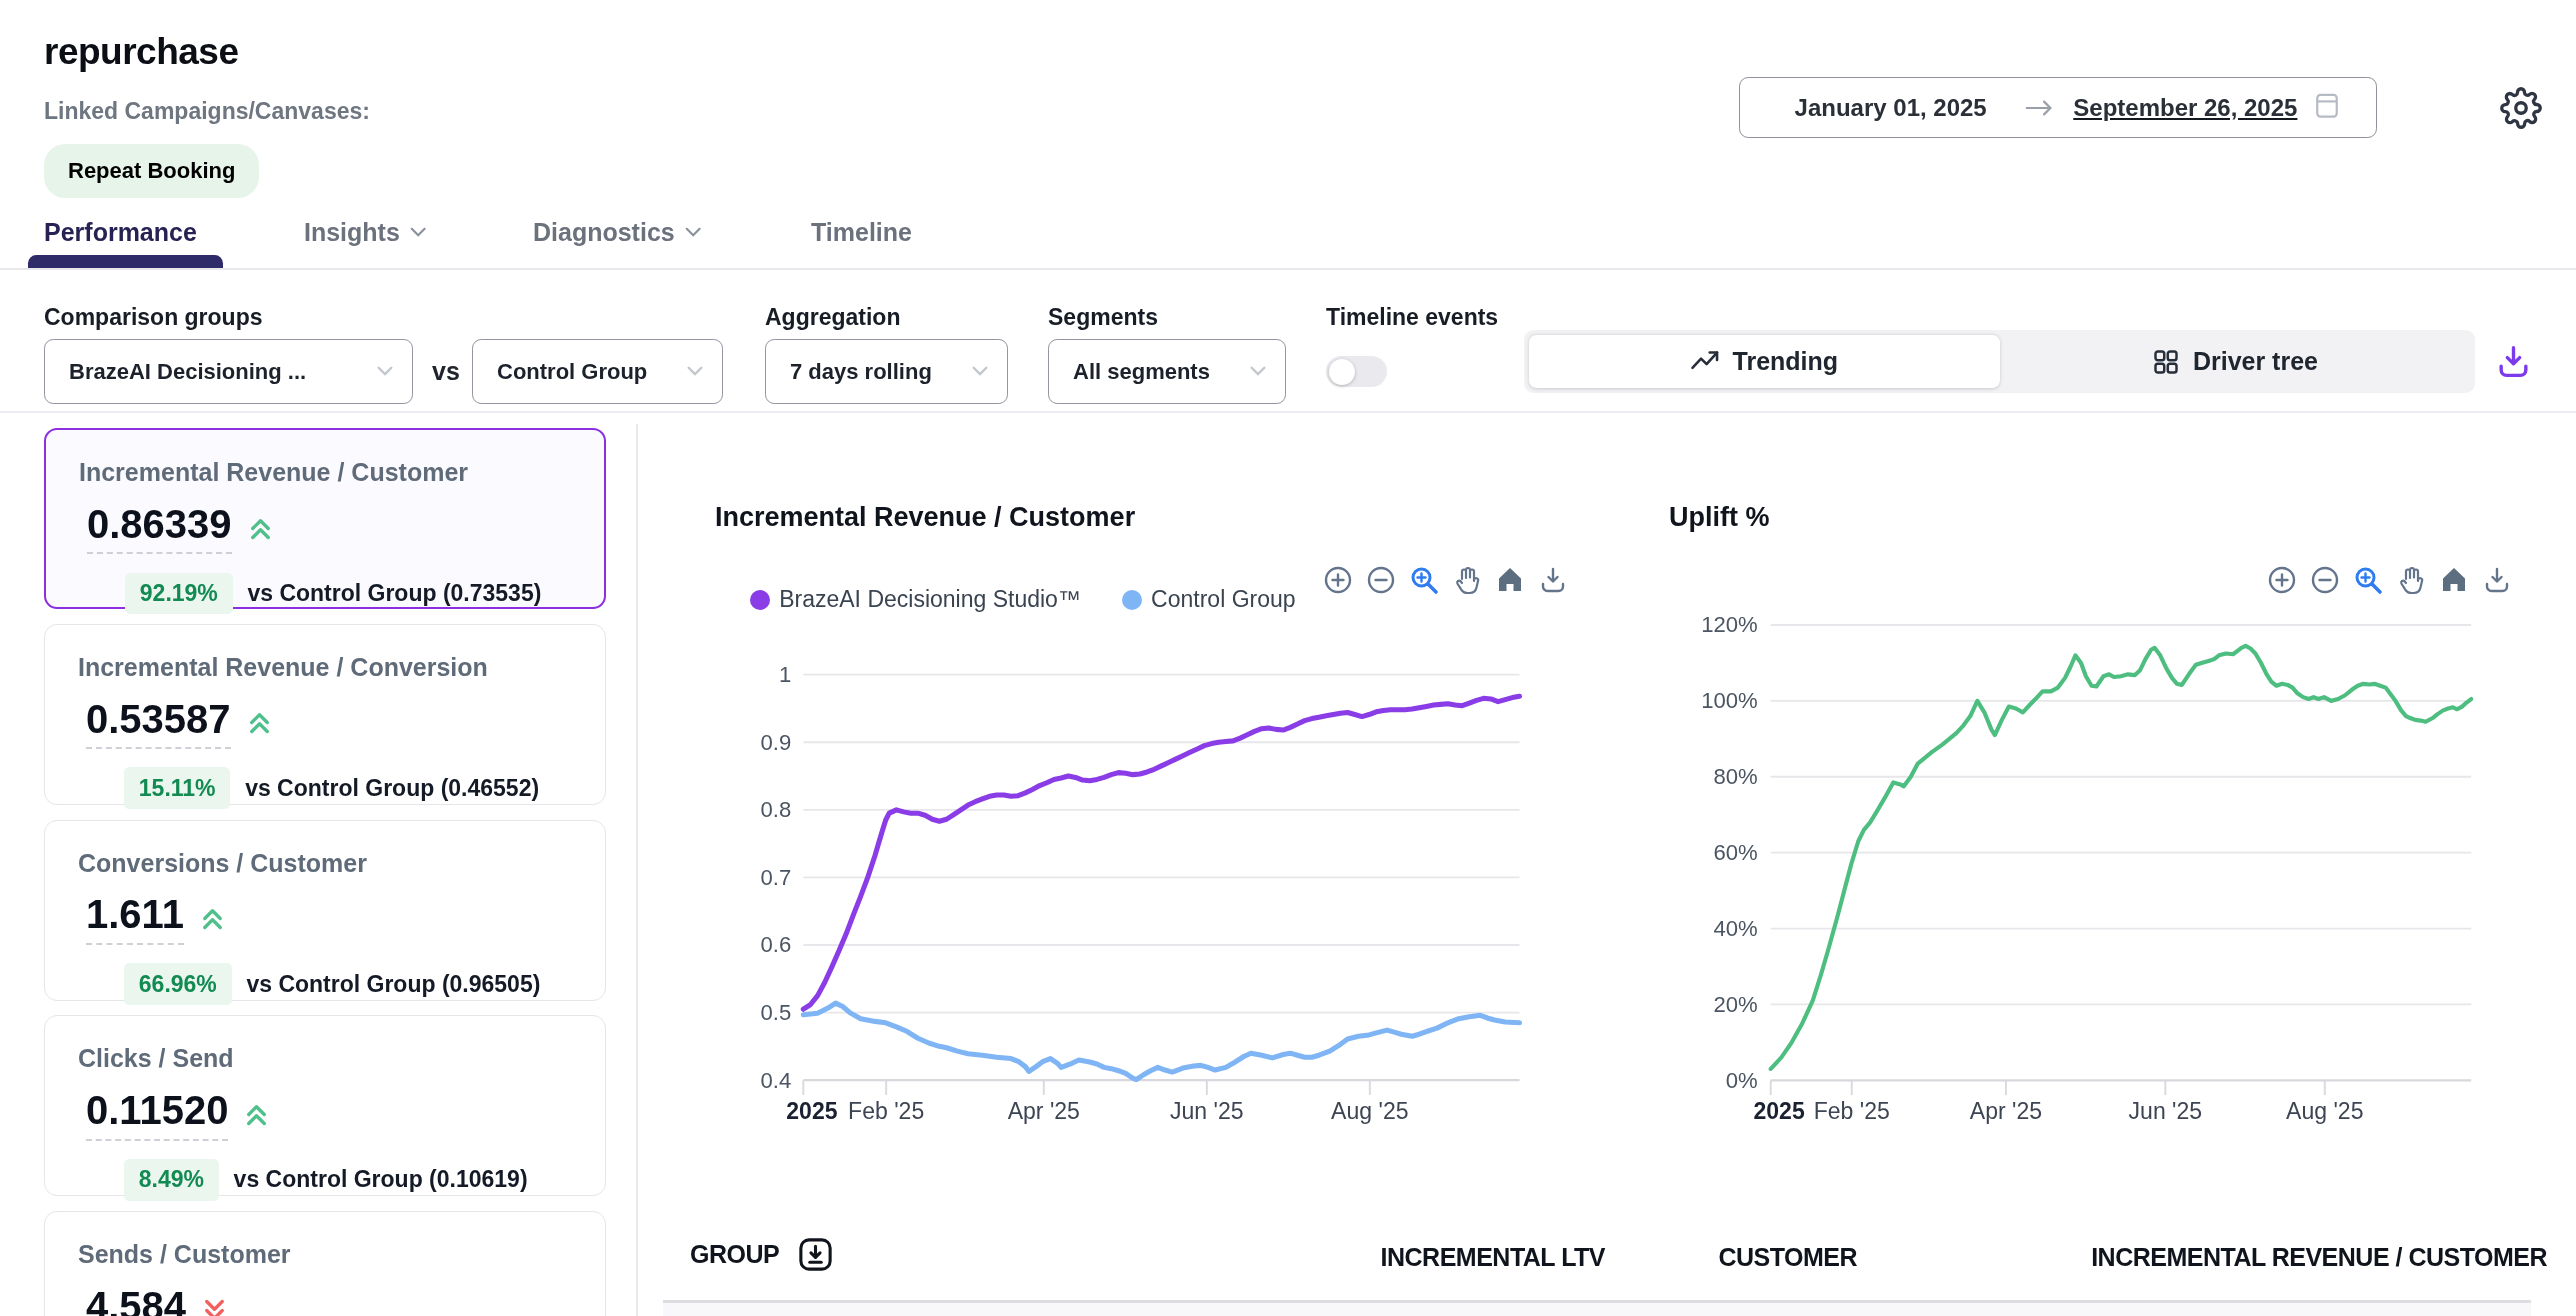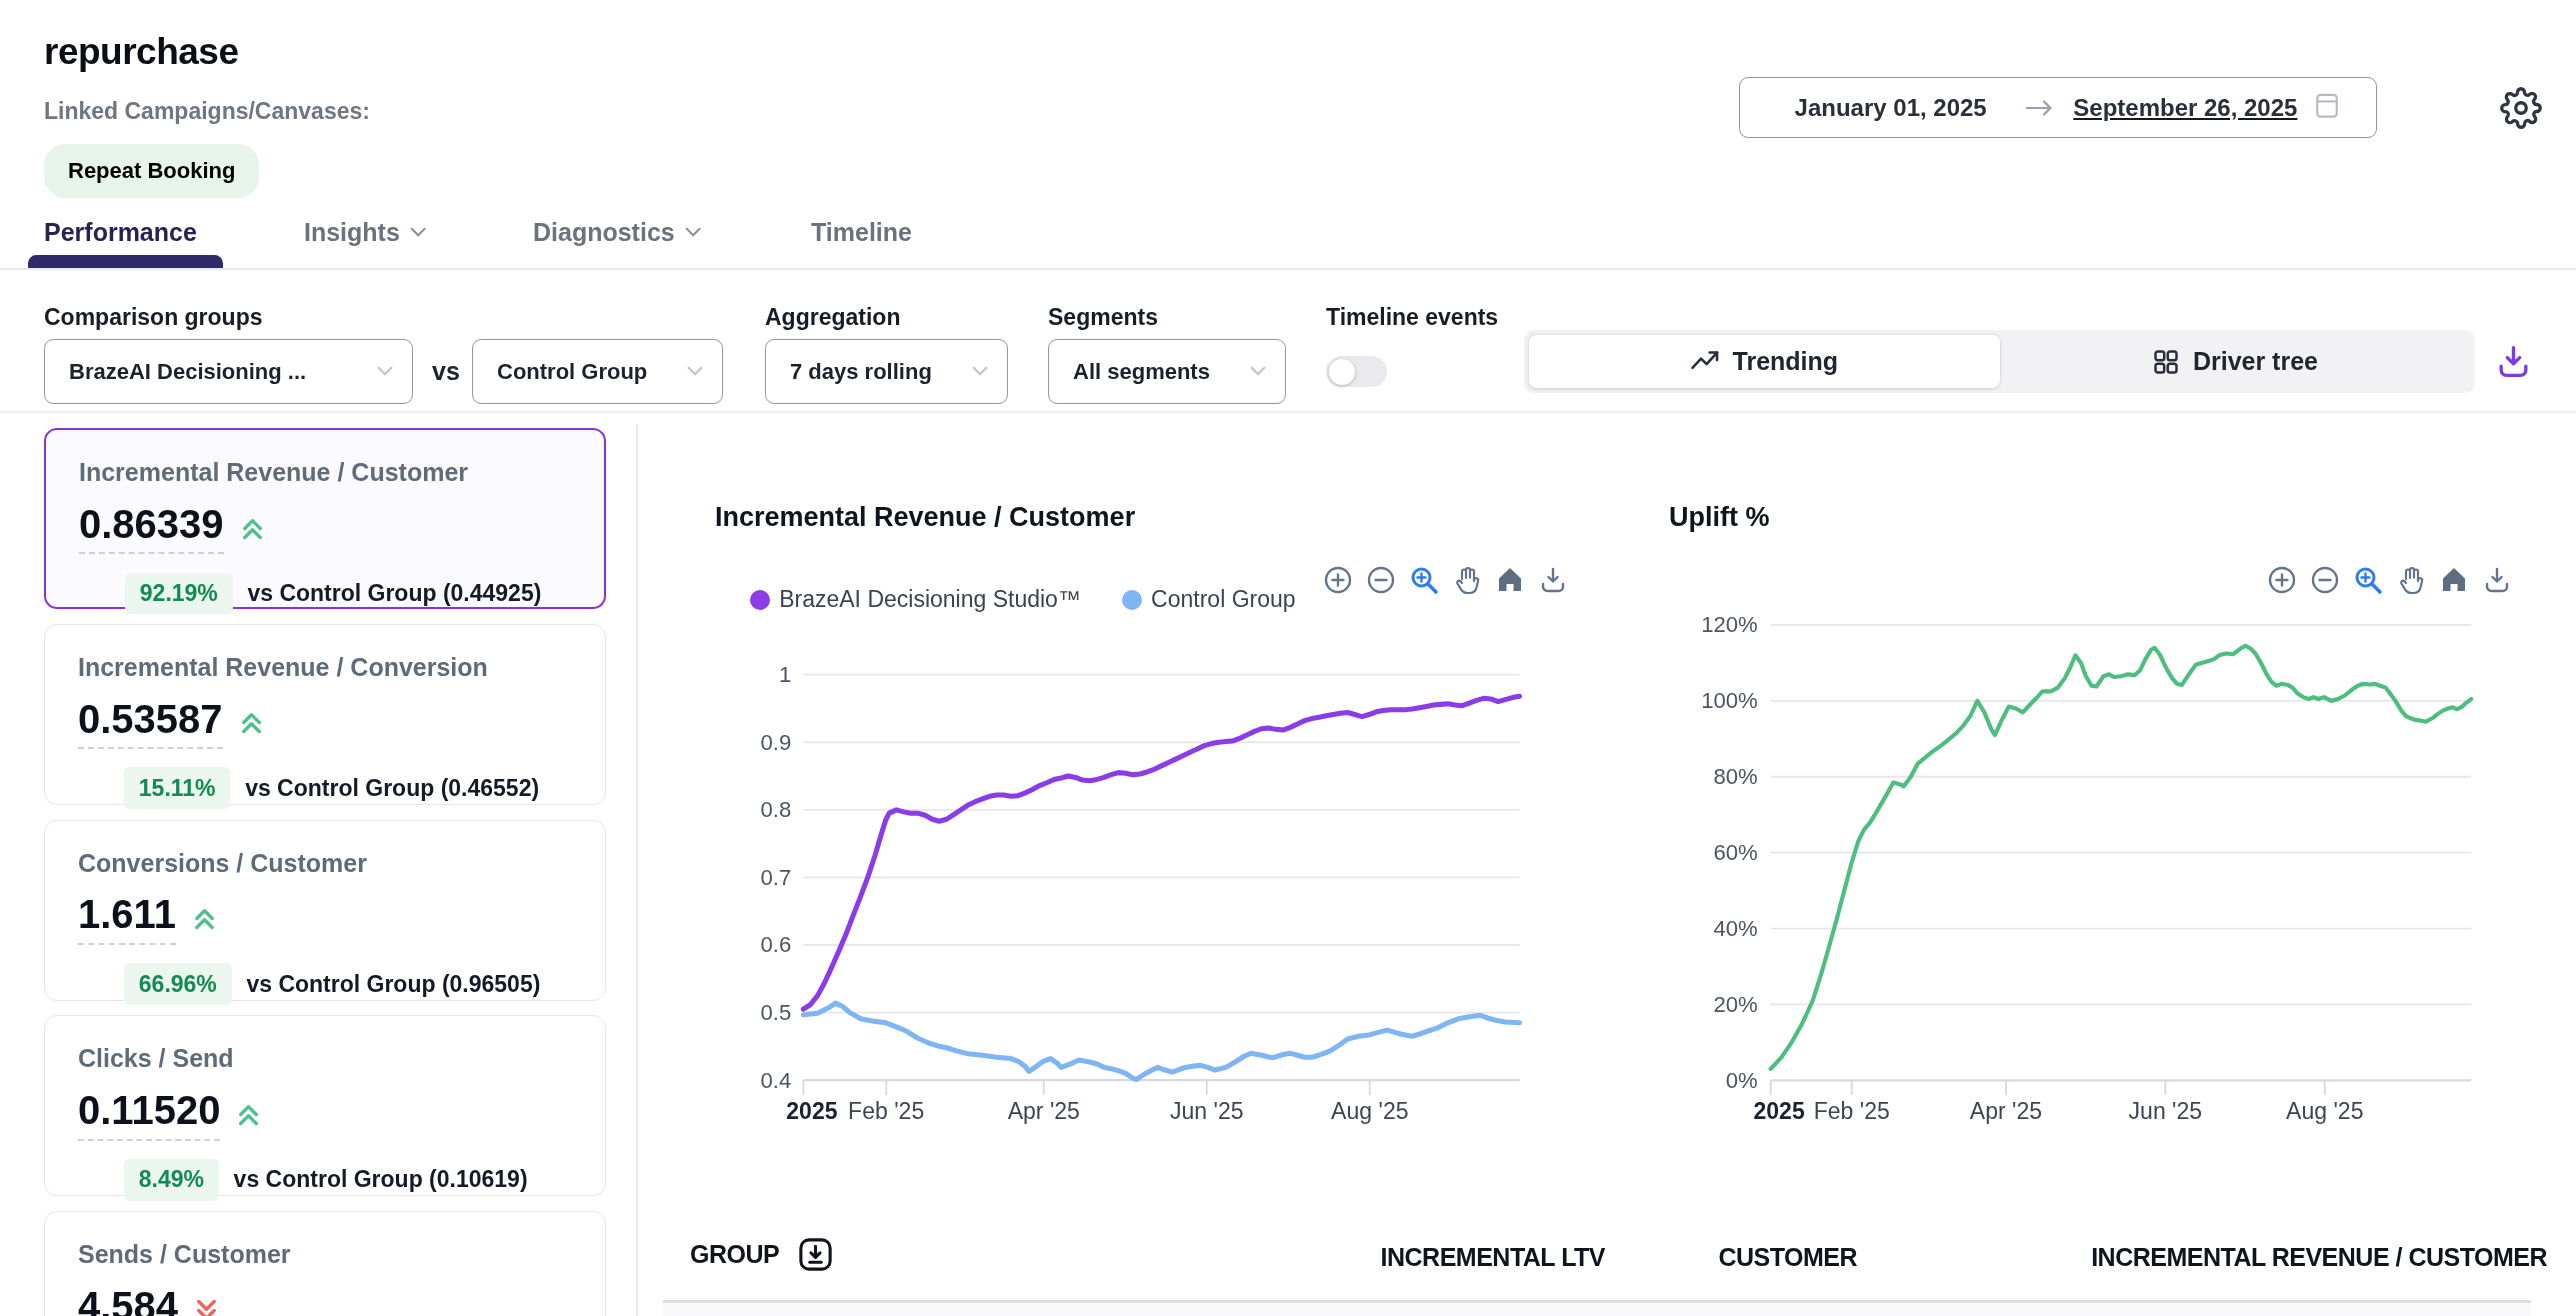--- a/index.html
+++ b/index.html
@@ -38,21 +38,21 @@
     font-size:25px; font-weight:600; color:#20262f; border-radius:7.4px; cursor:pointer; }
   .seg-btn.active { background:#fff; box-shadow:0 0.9px 3.7px rgba(20,20,40,.18); }
   .dl-purple { left:2495px; top:343px; width:37px; height:37px; cursor:pointer; }
   .filters-border { left:0; top:411px; width:2576px; height:1.8px; background:#ececf0; }
   
   .cards { left:44px; top:428px; width:562px; display:flex; flex-direction:column; gap:14.8px; }
   .card { height:181px; background:#fff; border:1.8px solid #e5e5ea; border-radius:13px; padding:28px 33px; cursor:pointer; }
   .card.selected { border:2.8px solid #8b2fe0; background:#fbfaff; }
   .card-title { font-size:25px; font-weight:700; color:#5f6b79; }
   .value-row { margin-top:14.8px; display:flex; align-items:center; gap:13px; }
-  .card-value { font-size:40px; font-weight:700; color:#0c111c; border-bottom:2.8px dashed #cfcfd6; padding-bottom:5.5px; }
+  .card-value { font-size:40px; font-weight:700; color:#0c111c; border-bottom:2.8px dashed #cfcfd6; padding-bottom:5.5px;margin-left:8px; }
   .delta-row { margin-top:18.4px; display:flex; align-items:center; gap:14.8px;margin-left:46px; }
   .delta-pill { background:#ebf6ef; color:#128a52; font-size:23px; font-weight:700; padding:7.4px 14.8px; border-radius:5.5px; }
   .delta-txt { font-size:23px; font-weight:700; color:#141a26; }
   .v-divider { left:636px; top:424px; width:1.8px; height:892px; background:#e9e9ed; }
   
   .chart-title { top:502px; font-size:27px; font-weight:700; color:#10141c; }
   .legend { left:750px; top:586px; display:flex; gap:41px; align-items:center; }
   .legend-item { display:flex; align-items:center; gap:9.2px; cursor:pointer; }
   .legend-dot { width:20px; height:20px; border-radius:50%; }
   .legend-txt { font-size:23px; color:#3a4350; }
@@ -190,21 +190,21 @@
     <div class="card-title">Incremental Revenue / Customer</div>
     <div class="value-row">
         <span class="card-value">0.86339</span>
       <svg width="31" height="31" viewBox="0 0 24 24" fill="none" stroke="#4fc08c" stroke-width="2.6" stroke-linecap="round" stroke-linejoin="round">
           <polyline points="6 12 12 6 18 12"></polyline>
           <polyline points="6 19 12 13 18 19"></polyline>
         </svg>
       </div>
     <div class="delta-row">
         <span class="delta-pill">92.19%</span>
-        <span class="delta-txt">vs Control Group (0.44925)</span>
+        <span class="delta-txt">vs Control Group (0.73535)</span>
       </div>
   </div>
   <div class="card">
     <div class="card-title">Incremental Revenue / Conversion</div>
     <div class="value-row">
         <span class="card-value">0.53587</span>
       <svg width="31" height="31" viewBox="0 0 24 24" fill="none" stroke="#4fc08c" stroke-width="2.6" stroke-linecap="round" stroke-linejoin="round">
           <polyline points="6 12 12 6 18 12"></polyline>
           <polyline points="6 19 12 13 18 19"></polyline>
         </svg>

